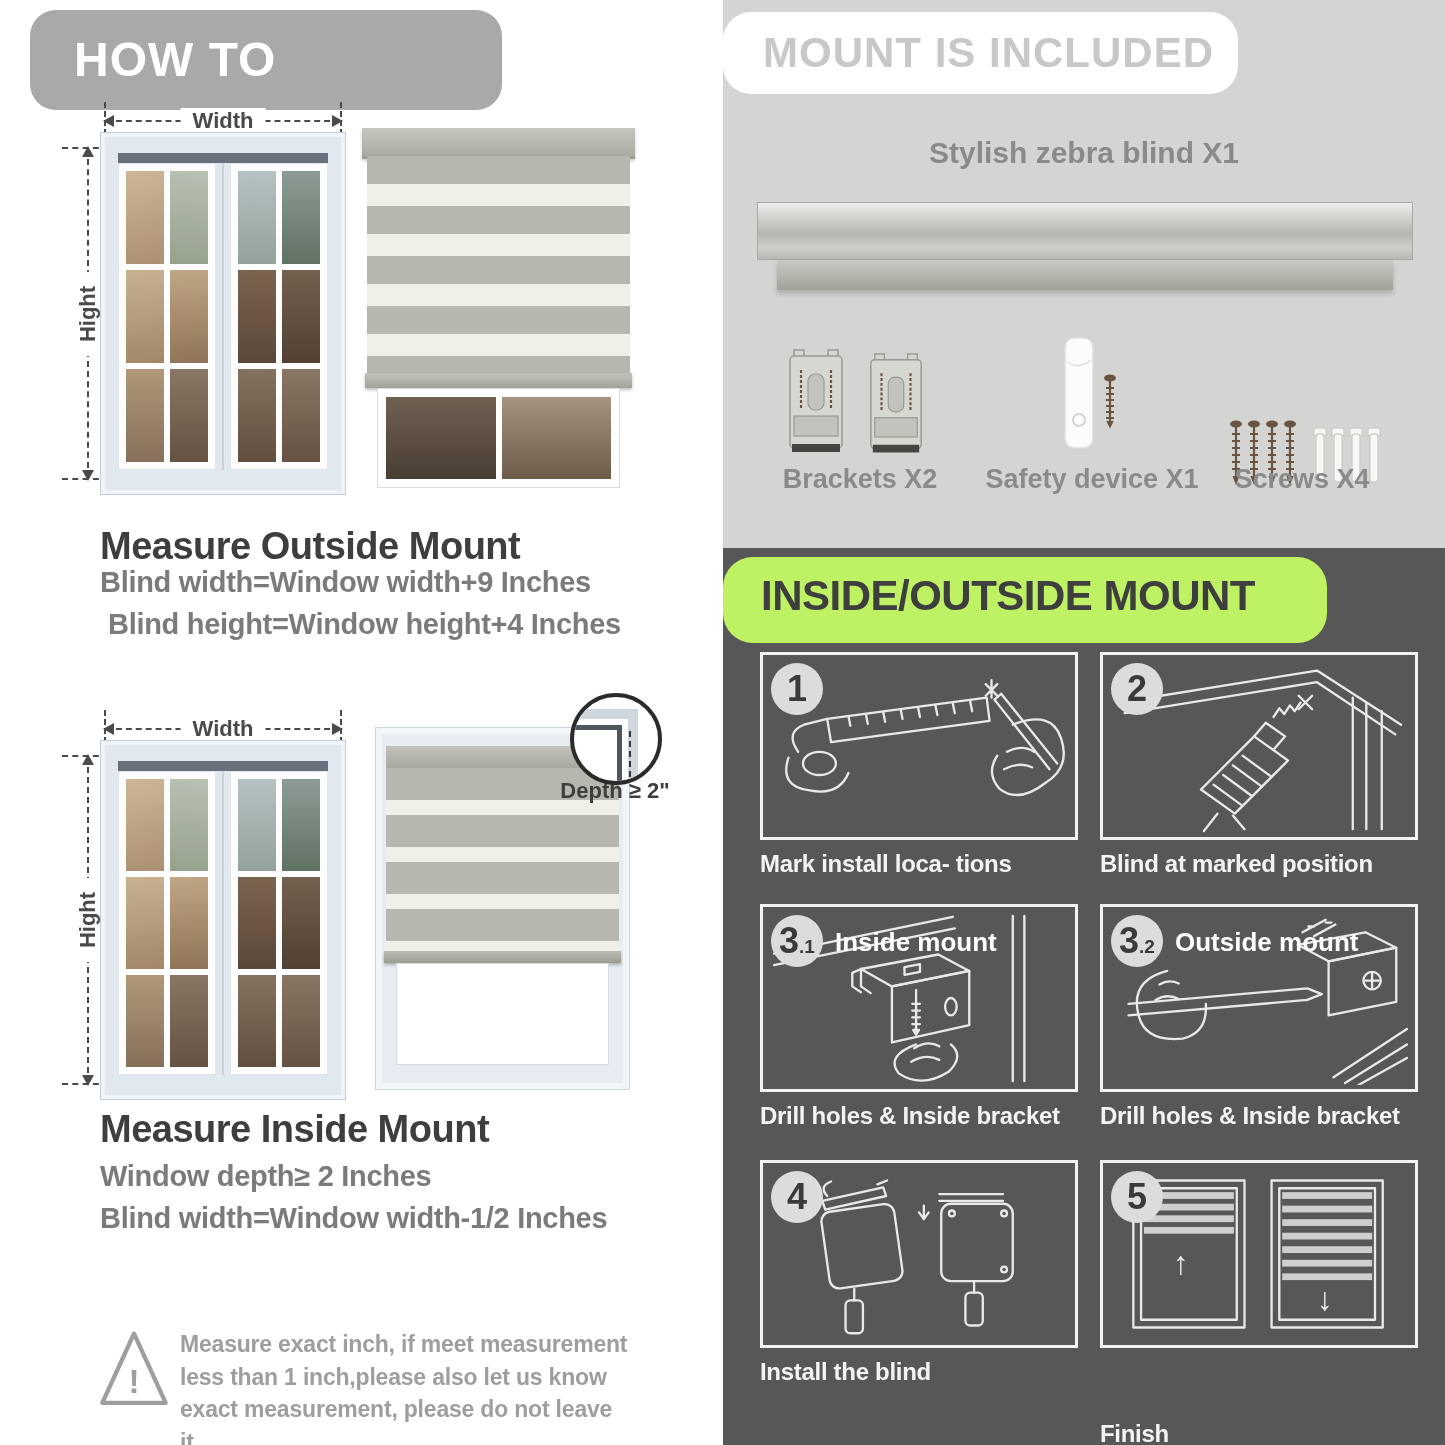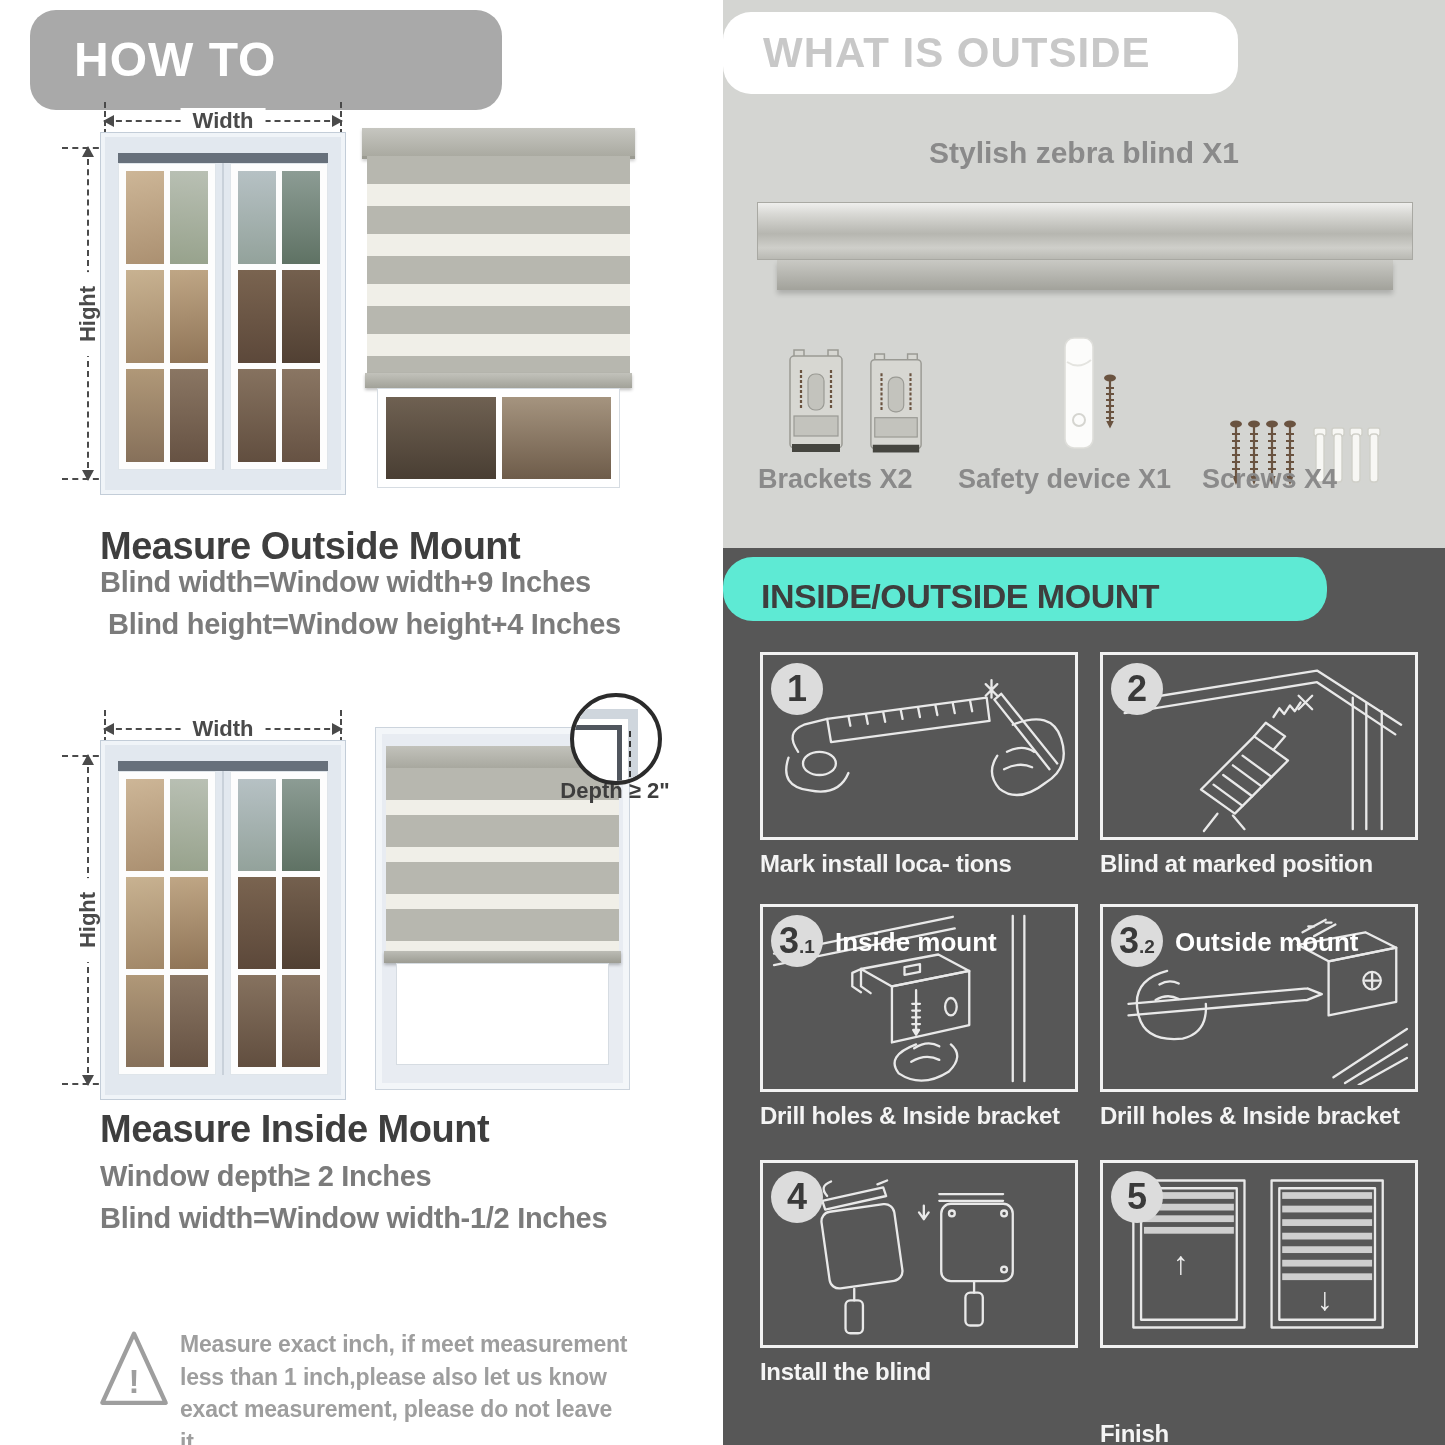--- a/index.html
+++ b/index.html
@@ -90,25 +90,25 @@
   .banner-included{left:723px;top:12px;width:515px;height:82px;background:#fff;border-radius:28px;
     color:var(--included_header_gray,#c8c8c8);font-weight:bold;font-size:42px;line-height:82px;
     padding-left:40px;letter-spacing:1px;box-sizing:border-box;}
   .product-label{left:723px;top:136px;width:722px;text-align:center;font-weight:bold;font-size:30px;
     color:var(--included_label_gray,#8a8a8a);}
   .rail-main{left:757px;top:202px;width:656px;height:58px;
     background:linear-gradient(180deg,#efefed 0%,#d8d8d4 20%,#b6b6b0 55%,#cfcfca 80%,#b9b9b3 100%);
     border:1px solid #a9a9a3;box-sizing:border-box;}
   .rail-valance{left:777px;top:260px;width:616px;height:30px;
     background:linear-gradient(180deg,#c9c9c4,#a2a29b);box-shadow:0 4px 5px rgba(0,0,0,.18);}
-  .comp-label{font-weight:bold;font-size:27px;color:var(--included_label_gray,#8a8a8a);text-align:left;}
+  .comp-label{font-weight:bold;font-size:27px;color:var(--included_label_gray,#8a8a8a);text-align:center;}
 
   .panel-dark{left:723px;top:548px;width:722px;height:897px;background:var(--panel_dark,#575757);}
-  .banner-mount{left:723px;top:557px;width:604px;height:64px;background:#5eead4;border-radius:30px;
-    color:var(--heading_dark,#3d3d3d);font-weight:bold;font-size:34px;line-height:78px;
+  .banner-mount{left:723px;top:557px;width:604px;height:86px;background:#bef264;border-radius:30px;
+    color:var(--heading_dark,#3d3d3d);font-weight:bold;font-size:42px;line-height:78px;
     padding-left:38px;letter-spacing:-.5px;box-sizing:border-box;}
   .step-box{width:318px;height:188px;border:3px solid #f2f2f2;box-sizing:border-box;}
   .step-badge{position:absolute;left:8px;top:8px;width:52px;height:52px;border-radius:50%;
     background:#dcdcdc;color:#3a3a3a;font-weight:bold;font-size:36px;text-align:center;
     line-height:52px;z-index:3;}
   .step-badge .sub{font-size:19px;}
   .step-title{position:absolute;left:72px;top:20px;font-weight:bold;font-size:26px;color:#fff;z-index:3;}
   .step-cap{font-weight:bold;font-size:24px;color:#f4f4f4;white-space:nowrap;letter-spacing:-.3px;}
   .ill{position:absolute;left:4px;top:4px;width:304px;height:174px;}
   .ill path,.ill rect,.ill circle,.ill ellipse{fill:none;stroke:#e9e9e9;stroke-width:2.4;
@@ -245,21 +245,21 @@
   <div class="abs formula" style="left:100px;top:1160px;">Window depth≥ 2 Inches</div>
   <div class="abs formula" style="left:100px;top:1202px;">Blind width=Window width-1/2 Inches</div>
 
   <svg class="abs" style="left:98px;top:1326px;" width="72" height="86" viewBox="0 0 100 118">
     <path d="M50 10 L94 106 L6 106 Z" fill="none" stroke="#9e9e9e" stroke-width="6" stroke-linejoin="round"></path>
     <text x="50" y="92" text-anchor="middle" font-size="46" font-weight="bold" fill="#9e9e9e">!</text>
   </svg>
   <div class="abs note-text" style="left:180px;top:1328px;width:448px;">Measure exact inch, if meet measurement less than 1 inch,please also let us know exact measurement, please do not leave it</div>
 
   <div class="abs panel-light"></div>
-  <div class="abs banner-included">WHAT IS OUTSIDE</div>
+  <div class="abs banner-included">MOUNT IS INCLUDED</div>
   <div class="abs product-label">Stylish zebra blind X1</div>
 
   <div class="abs rail-main"></div>
   <div class="abs rail-valance"></div>
 
   <svg class="abs" style="left:784px;top:348px;" width="64" height="118" viewBox="0 0 64 118">
     <path class="metal" d="M10 8 v-6 h10 v6 M44 8 v-6 h10 v6"></path>
     <rect class="metal" x="6" y="8" width="52" height="92" rx="4"></rect>
     <rect class="metal2" x="24" y="26" width="16" height="36" rx="7"></rect>
     <path class="screwline" d="M17 22 v40 M47 22 v40" stroke-dasharray="3 2"></path>

